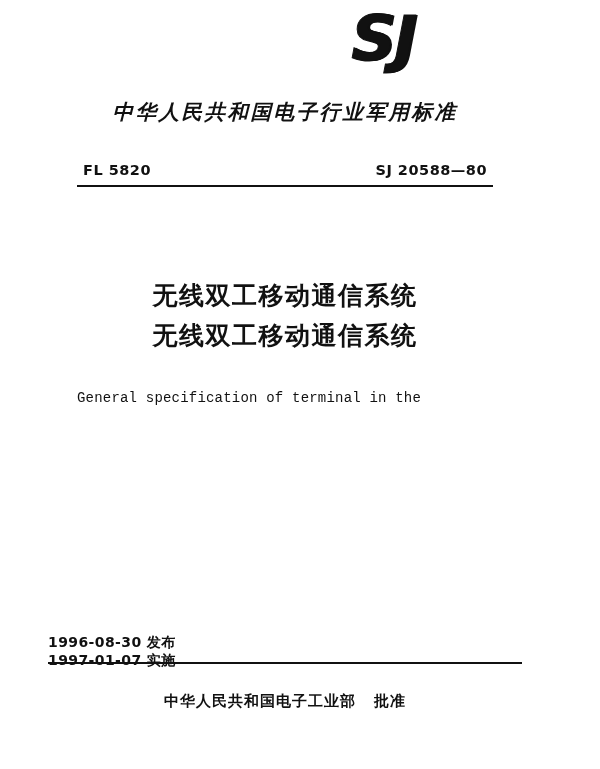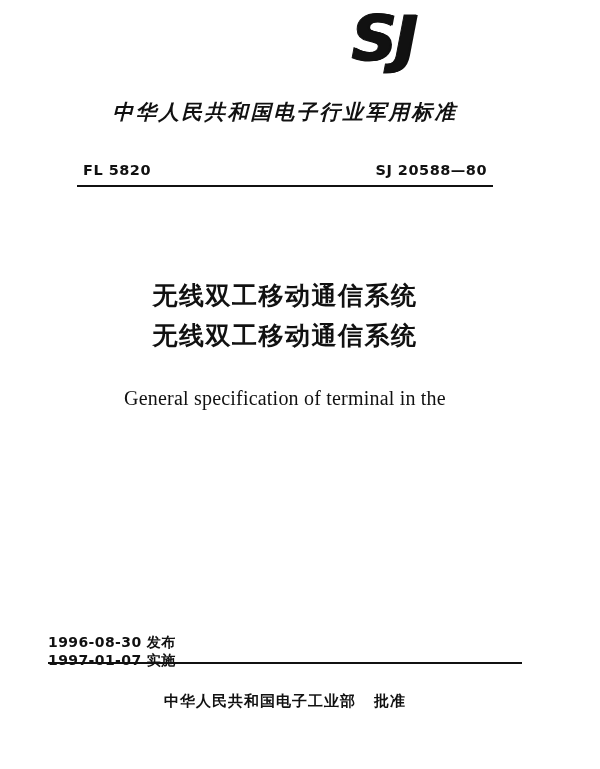--- a/index.html
+++ b/index.html
@@ -79,23 +79,22 @@
     text-align: center;
     font-family: Liberation Sans, sans-serif;
     font-weight: bold;
     font-size: 25px;
     line-height: 40px;
     letter-spacing: 1.5px;
     margin-top: 88px;
     color: #111;
   }
   .title-en {
-    text-align: center;
-    font-family: Liberation Serif, serif;
-    font-size: 20px;
+    font-family: Liberation Mono, monospace;
+    font-size: 14px;
     line-height: 30px;
     margin-top: 28px;
     color: #111;
     letter-spacing: 0.2px;
   }
 
   
   .date-row {
     position: absolute;
     left: 48px;

